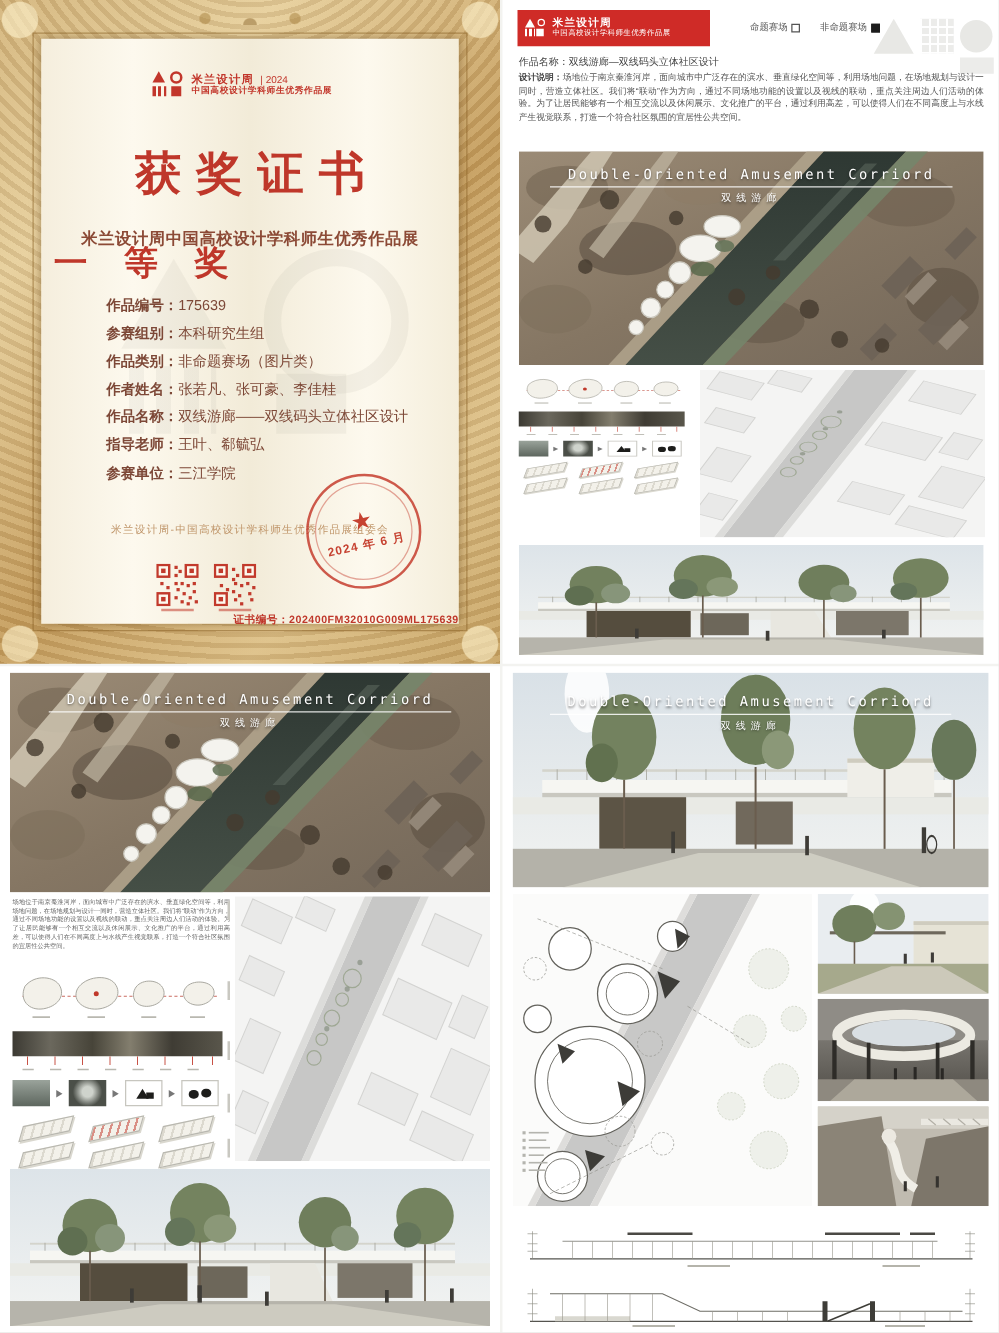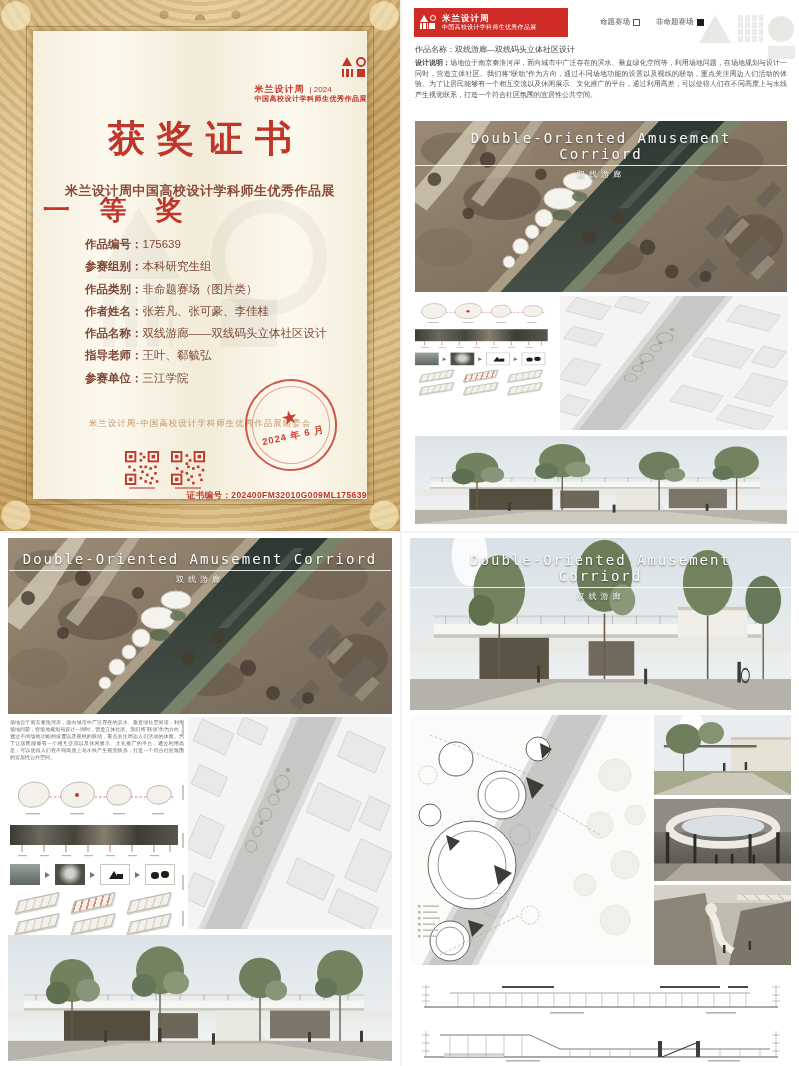--- a/index.html
+++ b/index.html
@@ -29,21 +29,21 @@
       background:linear-gradient(90deg,#f5eedd,#fdf9ee 22%,#f2ebd8 50%,#fdf9ee 78%,#f4edda);
       box-shadow:0 0 7px rgba(90,60,20,.5);}
   .wm{position:absolute;opacity:.07;}
   .wm-circ{left:178px;top:168px;width:88px;height:88px;border:14px solid #6e6e68;border-radius:50%;}
   .wm-tri{left:64px;top:176px;width:0;height:0;border-left:42px solid transparent;
       border-right:42px solid transparent;border-bottom:72px solid #6e6e68;}
   .wm-bars{left:70px;top:262px;width:70px;height:54px;
       background:repeating-linear-gradient(90deg,#6e6e68 0 12px,transparent 12px 22px);}
   .wm-sq{left:188px;top:268px;width:56px;height:48px;background:#6e6e68;}
 
-  .cert-logo{position:absolute;left:0;right:0;top:26px;display:flex;justify-content:center;align-items:flex-end;gap:6px;flex-direction:column;}
+  .cert-logo{position:absolute;left:0;right:12px;top:26px;display:flex;justify-content:center;align-items:center;gap:6px;}
   .lg-glyph{position:relative;width:25px;height:21px;flex:0 0 auto;}
   .lg-tri{position:absolute;left:0;top:0;width:0;height:0;border-left:5px solid transparent;
       border-right:5px solid transparent;border-bottom:9px solid #c2362b;}
   .lg-circ{position:absolute;right:1px;top:0;width:6px;height:6px;border:2px solid #c2362b;border-radius:50%;}
   .lg-bars{position:absolute;left:0;bottom:1px;width:11px;height:8px;
       background:repeating-linear-gradient(90deg,#c2362b 0 2.5px,transparent 2.5px 4.5px);}
   .lg-sq{position:absolute;right:2px;bottom:1px;width:8px;height:8px;background:#c2362b;}
   .lg-text{color:#c2362b;line-height:1.25;}
   .lg-l1{font-size:9px;font-weight:bold;letter-spacing:1px;}
   .lg-l1 .yr{font-weight:normal;font-size:8px;margin-left:5px;letter-spacing:0;}
@@ -76,21 +76,21 @@
   .qc1{left:96px}.qc2{left:142px}
   .certno{position:absolute;left:0;right:0;top:459px;text-align:right;font-size:8.5px;
       font-weight:bold;color:#bf372a;letter-spacing:.4px;}
 
   
   .poster{background:#fff;}
   .hero{position:absolute;overflow:hidden;}
   .hero svg{position:absolute;inset:0;width:100%;height:100%;}
   .hero-t{position:absolute;left:0;right:0;text-align:center;color:#fff;z-index:2;}
   .hero-en{display:inline-block;font-family:"DejaVu Sans Mono","Liberation Mono",monospace;
-      font-size:14px;letter-spacing:2px;padding:0 14px 3px;border-bottom:1px solid rgba(255,255,255,.85);
+      font-size:11px;letter-spacing:2px;padding:0 14px 3px;border-bottom:1px solid rgba(255,255,255,.85);
       text-shadow:0 1px 2px rgba(0,0,0,.5);}
   .hero-cn{font-size:8px;letter-spacing:4px;margin-top:3px;text-shadow:0 1px 2px rgba(0,0,0,.5);}
 
   
   #ptr{left:402px;top:0;width:397px;height:531px;}
   .banner{position:absolute;left:12px;top:8px;width:154px;height:29px;background:#cf2b27;
       display:flex;align-items:center;gap:5px;padding-left:6px;box-sizing:border-box;}
   .bn-glyph{position:relative;width:17px;height:15px;flex:0 0 auto;}
   .bn-glyph .lg-tri{border-bottom-color:#fff;border-left-width:4px;border-right-width:4px;border-bottom-width:7px;}
   .bn-glyph .lg-circ{border-color:#fff;width:4px;height:4px;border-width:1.5px;}

